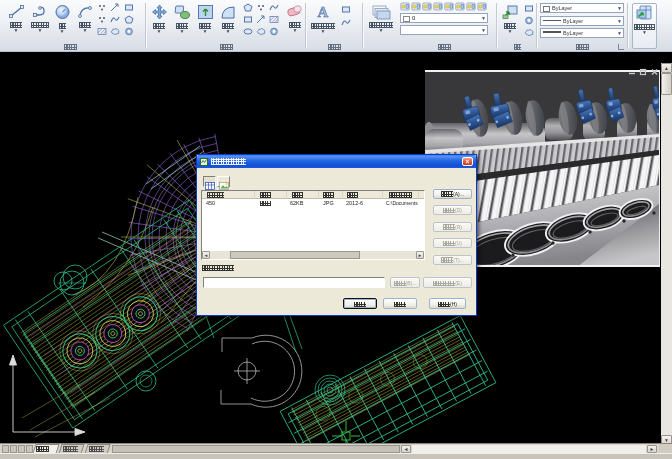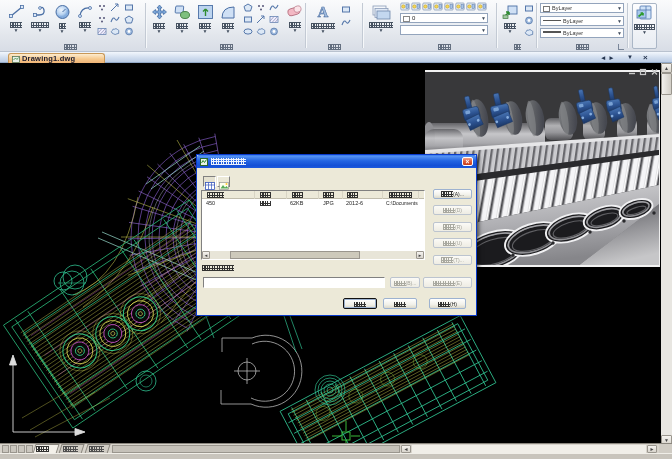--- a/index.html
+++ b/index.html
@@ -345,29 +345,20 @@
         <svg width="20" height="18" viewBox="0 0 20 18">
           <rect x="5" y="2" width="11" height="13" rx="1" fill="#cfe2f7" stroke="#5d82b5" stroke-width="0.9"></rect>
           <path d="M11 2 V6 H16" fill="none" stroke="#5d82b5" stroke-width="0.9"></path>
           <rect x="2" y="6" width="9" height="8" fill="#a8c8ec" stroke="#5d82b5" stroke-width="0.9"></rect>
           <path d="M3.5 12.5 L8 9 M8 9 L8 11.6 M8 9 L5.6 9" stroke="#2e9b2e" stroke-width="1.6" fill="none"></path>
         </svg>
         <div style="margin-top:2px"><i class="zh" style="width:21px;height:6px;color:#3a4656;"></i></div>
         <div class="dar">▼</div>
       </div>
     </div>
-<div id="ftab" class="abs">
-<div id="dwgtab"><svg style="position:absolute;left:3px;top:1.5px" width="8" height="7" viewBox="0 0 8 7">
-          <rect x="0.5" y="0.5" width="7" height="6" fill="#e8f0e8" stroke="#557755" stroke-width="0.8"></rect>
-          <path d="M1.5 4 L3.5 2 L5 3.5 L6.5 1.5" stroke="#3a8a3a" stroke-width="0.8" fill="none"></path>
-        </svg>Drawing1.dwg</div>
-<div class="abs" style="left:600px;top:1.5px;font-size:6.5px;color:#24344e">◄&nbsp;►</div>
-<div class="abs" style="left:627px;top:2px;font-size:6px;color:#24344e">▼</div>
-<div class="abs" style="left:643px;top:0.5px;font-size:8px;font-weight:bold;color:#24344e">×</div>
-</div>
 <svg class="abs" style="left:0;top:63px" width="661" height="380" viewBox="0 63 661 380">
       <rect x="0" y="63" width="661" height="380" fill="#000"></rect>
       <g stroke="#8a5fd0" stroke-width="0.7" fill="none" opacity="0.9">
         <path d="M 229.9 219.3 A 18 18 0 0 0 225.1 253.2"></path>
         <path d="M 228.7 212.4 A 25 25 0 0 0 222.0 259.5"></path>
         <path d="M 227.4 205.5 A 32 32 0 0 0 219.0 265.8"></path>
         <path d="M 226.2 198.6 A 39 39 0 0 0 215.9 272.1"></path>
         <path d="M 225.0 191.7 A 46 46 0 0 0 212.8 278.3"></path>
         <path d="M 223.8 184.8 A 53 53 0 0 0 209.8 284.6"></path>
         <path d="M 222.6 177.9 A 60 60 0 0 0 206.7 290.9"></path>

